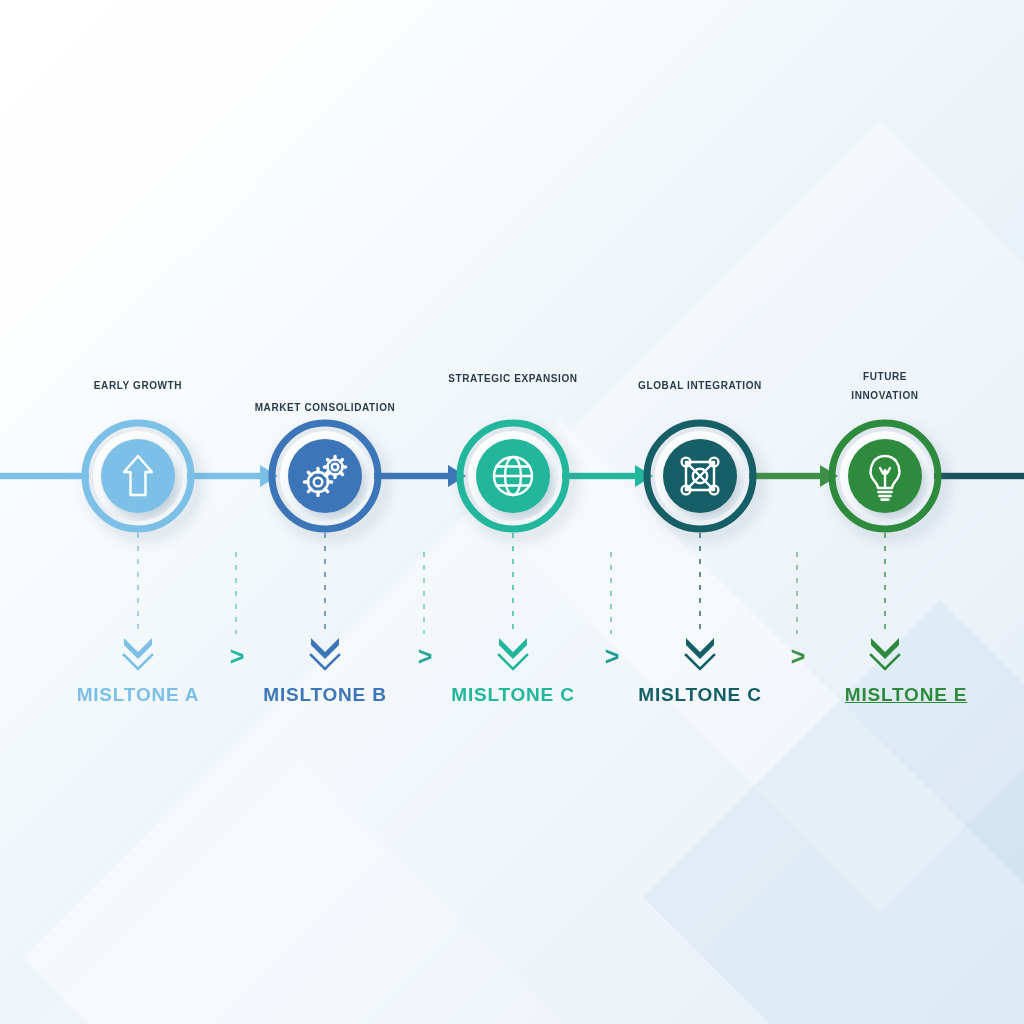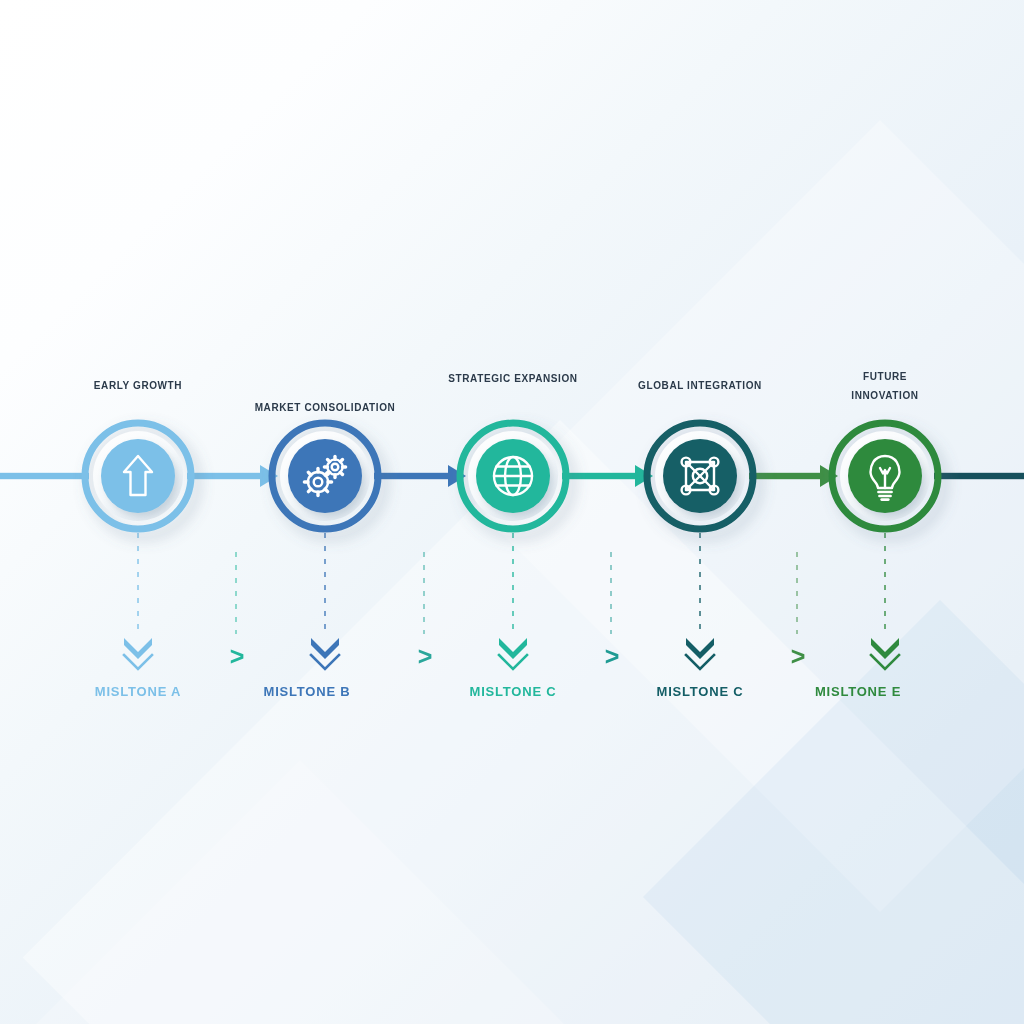--- a/index.html
+++ b/index.html
@@ -41,21 +41,21 @@
 
   .stage-title{
     position:absolute;text-align:center;
     font-size:10px;letter-spacing:0.6px;font-weight:700;
     color:#2b3a4a;line-height:19px;
     text-transform:uppercase;
     white-space:pre-line;
   }
   .milestone-label{
     position:absolute;text-align:center;
-    font-size:13px;letter-spacing:0.8px;font-weight:700;
+    font-size:19px;letter-spacing:0.8px;font-weight:700;
     text-transform:uppercase;
   }
   .node-hit{position:absolute;border-radius:50%;}
 </style>
 </head>
 <body>
 
 <div id="stage">
 
   <div class="deco" id="deco-a"></div>
@@ -224,24 +224,24 @@
   <div id="title-layer">
       <div class="stage-title" style="left: 8px; top: 376px; width: 260px;">EARLY GROWTH</div>
       <div class="stage-title" style="left: 195px; top: 398px; width: 260px;">MARKET CONSOLIDATION</div>
       <div class="stage-title" style="left: 383px; top: 369px; width: 260px;">STRATEGIC EXPANSION</div>
       <div class="stage-title" style="left: 570px; top: 376px; width: 260px;">GLOBAL INTEGRATION</div>
       <div class="stage-title" style="left: 755px; top: 367px; width: 260px;">FUTURE
 INNOVATION</div>
     </div>
   <div id="milestone-layer">
       <div class="milestone-label" style="left: 28px; top: 684px; width: 220px; color: rgb(124, 192, 232);">MISLTONE A</div>
-      <div class="milestone-label" style="left: 197px; top: 684px; width: 220px; color: rgb(61, 118, 184); text-align: center;">MISLTONE B</div>
+      <div class="milestone-label" style="left: 215px; top: 684px; width: 220px; color: rgb(61, 118, 184); text-align: center;">MISLTONE B</div>
       <div class="milestone-label" style="left: 403px; top: 684px; width: 220px; color: rgb(34, 183, 156);">MISLTONE C</div>
       <div class="milestone-label" style="left: 590px; top: 684px; width: 220px; color: rgb(20, 94, 102);">MISLTONE C</div>
-      <div class="milestone-label" style="left: 748px; top: 684px; width: 220px; color: rgb(47, 138, 62);">MISLTONE E</div>
+      <div class="milestone-label" style="left: 796px; top: 684px; width: 220px; color: rgb(47, 138, 62); text-decoration: underline;">MISLTONE E</div>
     </div>
   <div id="sep-layer">
       <div style="position: absolute; left: 227px; top: 642px; width: 20px; text-align: center; font-size: 25px; font-weight: 700; color: rgb(34, 183, 156); font-family: &quot;Liberation Sans&quot;, sans-serif;">&gt;</div>
       <div style="position: absolute; left: 415px; top: 642px; width: 20px; text-align: center; font-size: 25px; font-weight: 700; color: rgb(42, 167, 155); font-family: &quot;Liberation Sans&quot;, sans-serif;">&gt;</div>
       <div style="position: absolute; left: 602px; top: 642px; width: 20px; text-align: center; font-size: 25px; font-weight: 700; color: rgb(31, 155, 147); font-family: &quot;Liberation Sans&quot;, sans-serif;">&gt;</div>
       <div style="position: absolute; left: 788px; top: 642px; width: 20px; text-align: center; font-size: 25px; font-weight: 700; color: rgb(63, 143, 70); font-family: &quot;Liberation Sans&quot;, sans-serif;">&gt;</div>
     </div>
   <div id="hit-layer">
       <div class="node-hit" style="left: 81px; top: 419px; height: 114px; width: 114px;"></div>
       <div class="node-hit" style="left: 268px; top: 419px; height: 114px; width: 114px;"></div>

